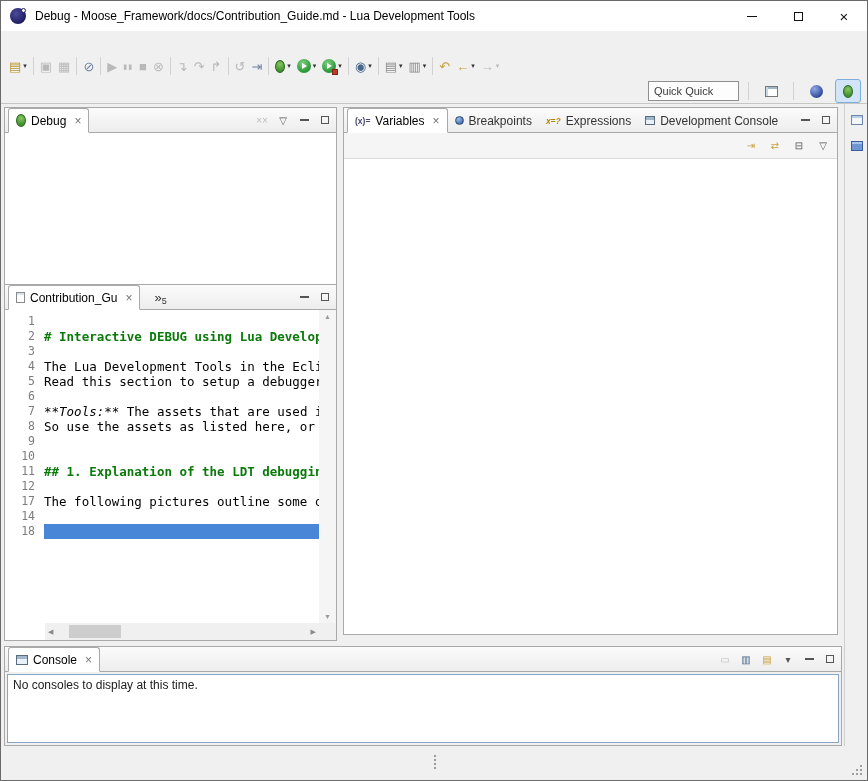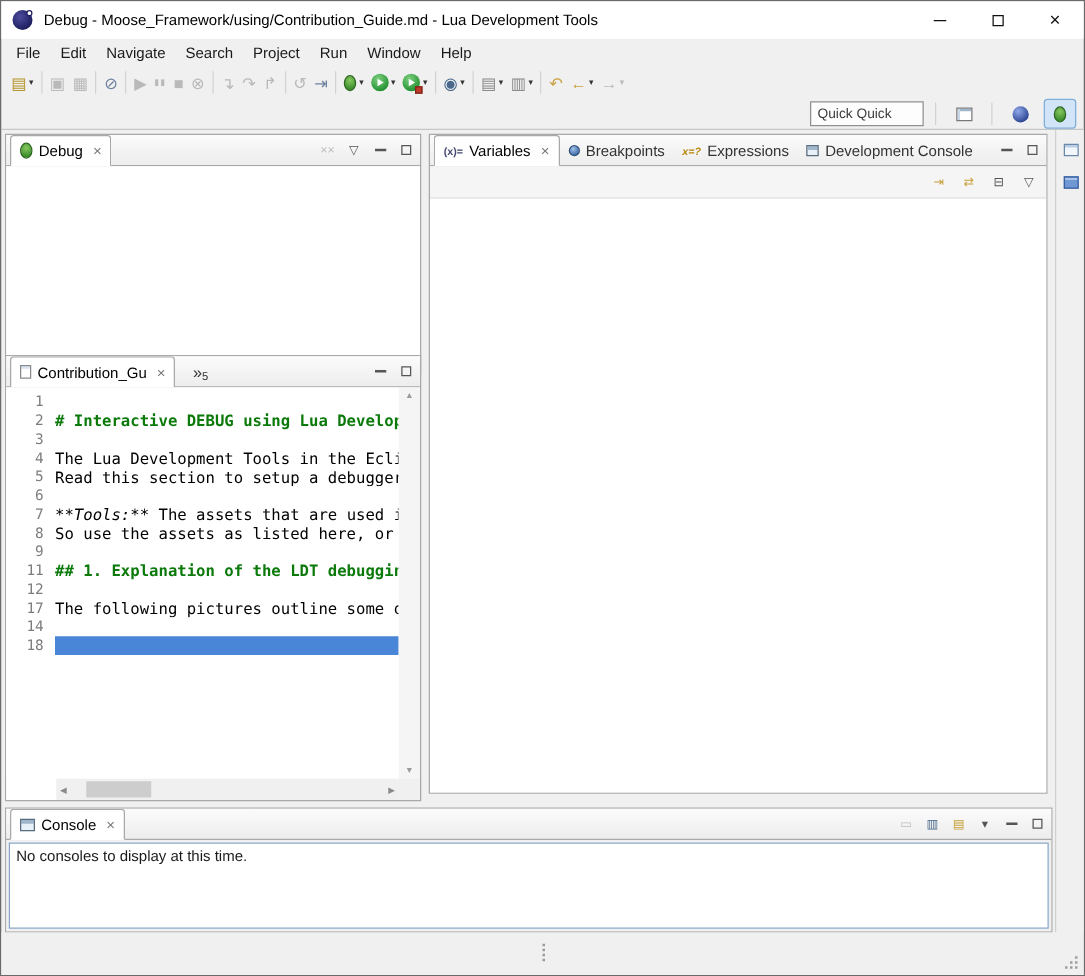--- a/index.html
+++ b/index.html
@@ -129,42 +129,32 @@
   .grip{position:absolute;right:5px;bottom:5px;width:2px;height:2px;background:#9f9f9f;
     box-shadow:-4px 0 #9f9f9f,-8px 0 #9f9f9f,0 -4px #9f9f9f,-4px -4px #9f9f9f,0 -8px #9f9f9f;}
 </style>
 </head>
 <body>
 
 <div class="window">
 
   <div class="titlebar">
     <span class="appicon"></span>
-    <span class="title">Debug - Moose_Framework/using/Contribution_Guide.md - Lua Development Tools</span>
+    <span class="title">Debug - Moose_Framework/docs/Contribution_Guide.md - Lua Development Tools</span>
     <div class="wincontrols">
       <span class="wc">
           <span class="mini"></span>
         </span>
       <span class="wc">
           <span class="maxi"></span>
         </span>
       <span class="wc">×</span>
     </div>
   </div>
 
-  <div class="menubar">
-    <span class="mitem">File</span>
-    <span class="mitem">Edit</span>
-    <span class="mitem">Navigate</span>
-    <span class="mitem">Search</span>
-    <span class="mitem">Project</span>
-    <span class="mitem">Run</span>
-    <span class="mitem">Window</span>
-    <span class="mitem">Help</span>
-  </div>
 
   <div class="toolbar">
       <span class="tbtn">
         <span class="tic" style="color: rgb(181, 149, 47);">▤</span>
         <span class="tdd" style="color: rgb(51, 51, 51);">▾</span>
       </span>
       <span class="tsep"></span>
       <span class="tbtn">
         <span class="tic" style="color: rgb(185, 185, 185);">▣</span>
       </span>
@@ -334,20 +324,24 @@
           </div>
         <div class="crow">
             <span class="ln">8</span>
             <span class="ct">So use the assets as listed here, or </span>
           </div>
         <div class="crow">
             <span class="ln">9</span>
             <span class="ct"></span>
           </div>
         <div class="crow">
+            <span class="ln">10</span>
+            <span class="ct"></span>
+          </div>
+        <div class="crow">
             <span class="ln">11</span>
             <span class="ct h">## 1. Explanation of the LDT debuggin</span>
           </div>
         <div class="crow">
             <span class="ln">12</span>
             <span class="ct"></span>
           </div>
         <div class="crow">
             <span class="ln">17</span>
             <span class="ct">The following pictures outline some o</span>

